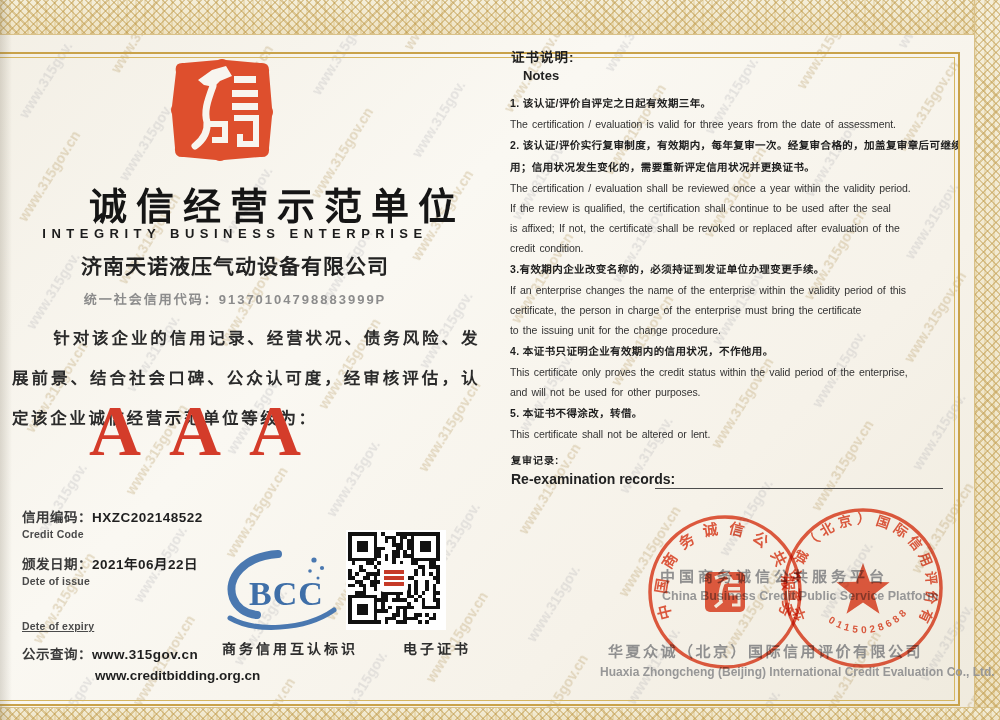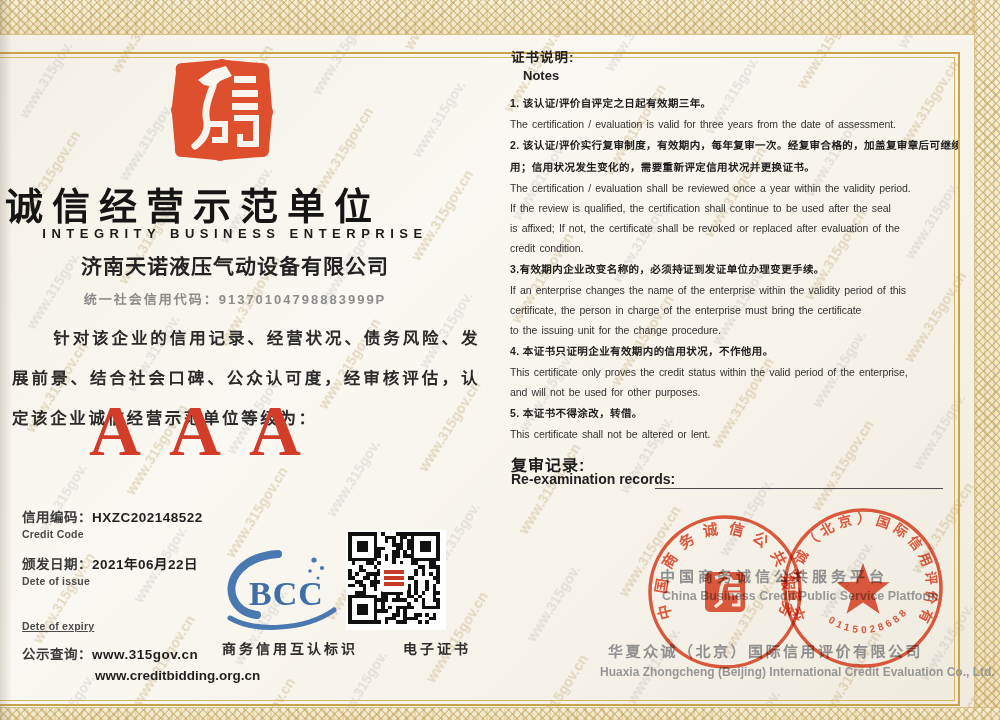--- a/index.html
+++ b/index.html
@@ -19,21 +19,21 @@
   }
   .band-top{top:0;left:0;right:0;height:34px;border-bottom:1px solid #d9c188;}
   .band-right{top:0;right:0;bottom:0;width:25px;border-left:1px solid #d9c188;}
   .band-bottom{left:0;right:0;bottom:0;height:12px;border-top:1px solid #d9c188;}
   .frame-outer{top:52px;left:-4px;right:40px;bottom:14px;border:2px solid #c9a24a;border-left:none;}
   .frame-inner{top:57px;left:-4px;right:45px;bottom:19px;border:1px solid #d6b660;border-left:none;}
   .edge-shadow{top:0;left:0;bottom:0;width:12px;background:linear-gradient(90deg,rgba(110,100,80,.22),rgba(110,100,80,0));}
   
   #wm-layer{top:0;left:0;width:1000px;height:720px;pointer-events:none;}
   
-  .title-zh{top:176px;left:5px;width:460px;text-align:left;font-size:38px;font-weight:900;
+  .title-zh{top:176px;left:5px;width:460px;text-align:right;font-size:38px;font-weight:900;
     letter-spacing:9px;color:#151515;font-family:"Liberation Sans",sans-serif;}
   .title-en{top:226px;left:5px;width:460px;text-align:center;font-size:13px;font-weight:700;
     letter-spacing:5.5px;color:#1c1c1c;}
   .company{top:250px;left:5px;width:460px;text-align:center;font-size:21px;font-weight:700;
     letter-spacing:1px;color:#232323;}
   .uscc{top:289px;left:5px;width:460px;text-align:center;font-size:13px;font-weight:700;
     letter-spacing:2px;color:#8c8c8c;}
   .paragraph{top:318px;left:12px;width:468px;font-size:16.5px;line-height:40px;letter-spacing:2.6px;
     font-weight:600;color:#2b2b2b;text-indent:2.5em;margin:0;text-align:justify;}
   .rating{top:390px;left:0;width:390px;text-align:center;font-family:"Liberation Serif",serif;
@@ -48,21 +48,21 @@
   #qr-center{top:564px;left:380px;width:28px;height:28px;background:#fff;border-radius:4px;
     display:flex;align-items:center;justify-content:center;}
   #qr-center .glyph{width:20px;height:20px;background:
      repeating-linear-gradient(0deg,#fff 0 2px,rgba(255,255,255,0) 2px 6px),#c63a28;border-radius:3px;}
   
   .notes-title-zh{top:46px;left:511px;font-size:13.5px;font-weight:700;color:#1e1e1e;letter-spacing:1px;}
   .notes-title-en{top:68px;left:511px;font-size:13px;font-weight:700;color:#222;padding-left:12px;}
   #notes{top:92px;left:510px;width:448px;overflow:hidden;}
   .note-zh{font-size:10.5px;line-height:22px;font-weight:700;color:#1d1d1d;letter-spacing:.4px;white-space:nowrap;}
   .note-en{font-size:10.5px;line-height:20px;font-weight:400;color:#333;letter-spacing:-.1px;word-spacing:1.5px;white-space:nowrap;}
-  .reexam-zh{top:452px;left:511px;font-size:16px;font-weight:700;color:#1c1c1c;letter-spacing:1px;}
+  .reexam-zh{top:452px;left:511px;font-size:10px;font-weight:700;color:#1c1c1c;letter-spacing:1px;}
   .reexam-en{top:471px;left:511px;font-size:14px;font-weight:700;color:#222;}
   .reexam-line{top:488px;left:655px;width:288px;border-bottom:1.6px solid #4d4d4d;height:0;}
   .gray-zh{font-size:15px;font-weight:700;color:#8f8f8f;letter-spacing:4px;white-space:nowrap;}
   .gray-en{font-size:12.5px;font-weight:700;color:#979797;white-space:nowrap;}
   .seal-svg{mix-blend-mode:multiply;opacity:.9;}
 </style>
 </head>
 <body>
 
 <div id="page">

